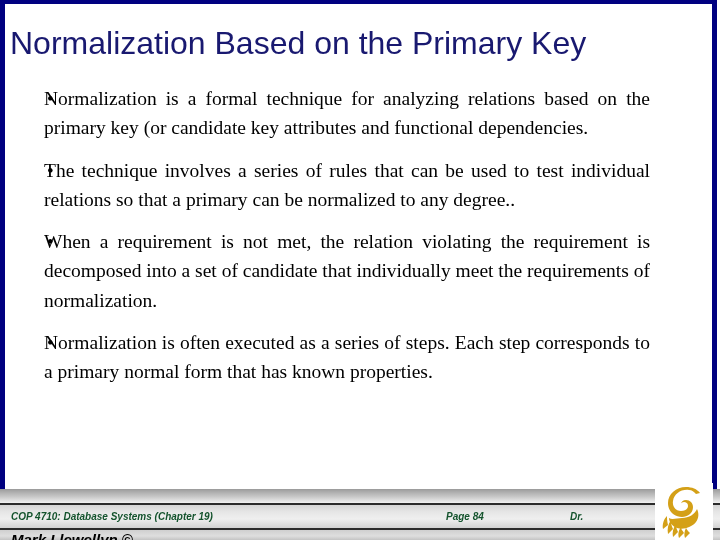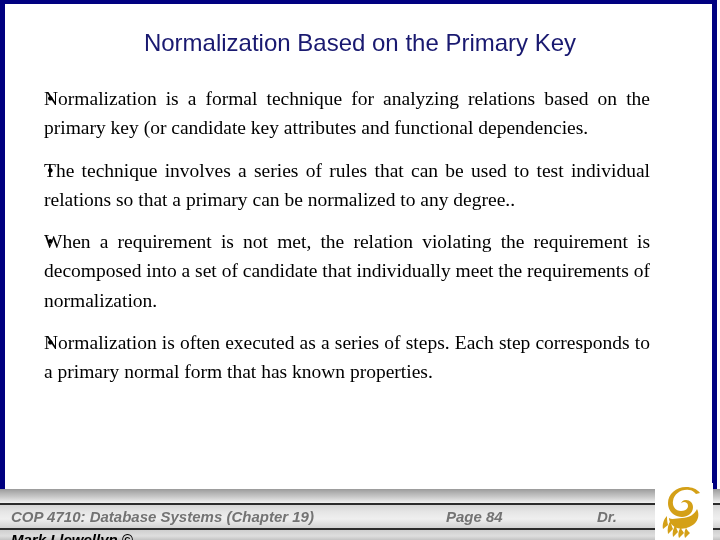--- a/index.html
+++ b/index.html
@@ -35,23 +35,22 @@
     width: 5px; height: 498px;
     background: #000080;
   }
 
   
   .title {
     position: absolute;
     left: 10px;
     top: 26px;
     width: 700px;
-    text-align: center;
     font-family: "Liberation Sans", "DejaVu Sans", sans-serif;
-    font-size: 24px;
+    font-size: 32px;
     line-height: 34px;
     color: #191970;
     letter-spacing: 0px;
     white-space: nowrap;
   }
 
   
   .body {
     position: absolute;
     left: 44px;
@@ -128,28 +127,28 @@
     width: 720px;
     height: 10px;
     background: linear-gradient(to bottom, #cfcfcf 0%, #dedede 60%, #c4c4c4 100%);
   }
   .footer-text {
     position: absolute;
     top: 507px;
     font-family: "Liberation Sans", "DejaVu Sans", sans-serif;
     font-weight: bold;
     font-style: italic;
-    font-size: 15px;
+    font-size: 10px;
     line-height: 19px;
-    color: #737373;
+    color: #14532d;
     white-space: nowrap;
   }
   .ft-course { left: 11px; }
   .ft-page   { left: 446px; text-align: center; }
-  .ft-dr     { left: 597px; }
+  .ft-dr     { left: 570px; }
   .footer-text2 {
     position: absolute;
     left: 11px;
     top: 530px;
     font-family: "Liberation Sans", "DejaVu Sans", sans-serif;
     font-weight: bold;
     font-style: italic;
     font-size: 15px;
     line-height: 19px;
     color: #000000;

